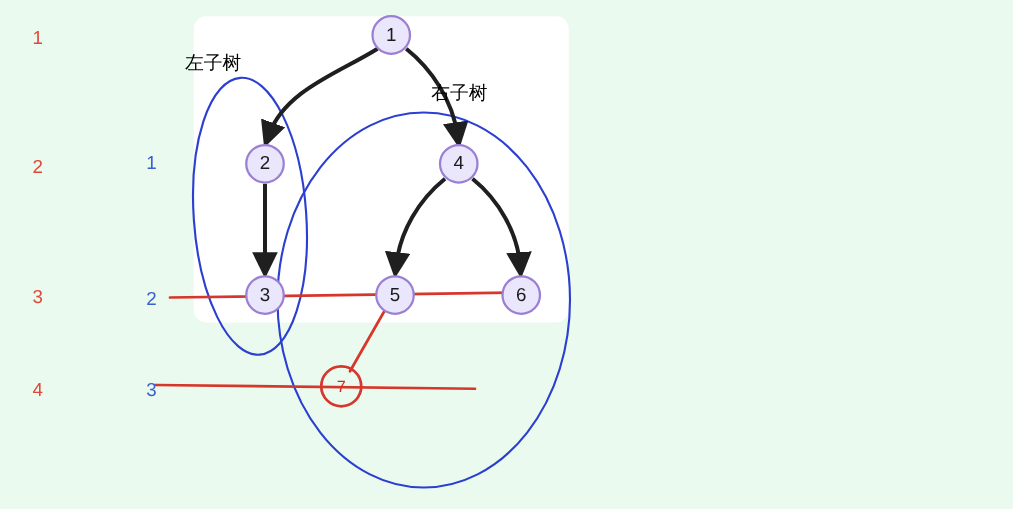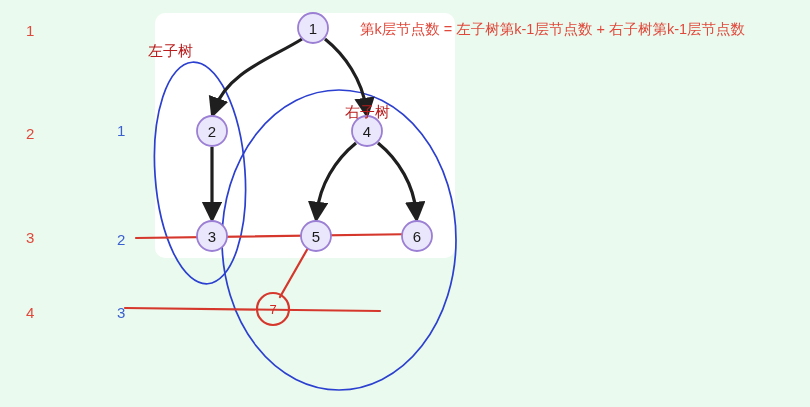--- a/index.html
+++ b/index.html
@@ -36,21 +36,21 @@
   }
   .level-num {
     color: #e0483b;
     font-size: 15px;
   }
   .depth-num {
     color: #3a5fd0;
     font-size: 15px;
   }
   .subtree-label {
-    color: #b91c1c;
+    color: #000000;
     font-size: 15px;
   }
   .formula {
     color: #e0483b;
     font-size: 14.5px;
   }
   .node-text {
     position: absolute;
     color: #1b1b1b;
     font-size: 15px;
@@ -96,30 +96,29 @@
       <circle cx="212" cy="131" r="15" fill="#eae6fb" stroke="#9b7fd4" stroke-width="1.8"></circle>
       <circle cx="212" cy="236" r="15" fill="#eae6fb" stroke="#9b7fd4" stroke-width="1.8"></circle>
       <circle cx="367" cy="131" r="15" fill="#eae6fb" stroke="#9b7fd4" stroke-width="1.8"></circle>
       <circle cx="316" cy="236" r="15" fill="#eae6fb" stroke="#9b7fd4" stroke-width="1.8"></circle>
       <circle cx="417" cy="236" r="15" fill="#eae6fb" stroke="#9b7fd4" stroke-width="1.8"></circle>
       <circle cx="273" cy="309" r="16" fill="none" stroke="#d6372c" stroke-width="2.2"></circle>
     </g>
 </svg>
 
 <div class="overlay" id="text-overlay">
-  <div class="lbl formula" style="left: 360px; top: 22px;">第k层节点数 = 左子树第k-1层节点数 + 右子树第k-1层节点数</div>
 <div class="node-text" style="left: 313px; top: 28px;">1</div>
     <div class="node-text" style="left: 212px; top: 131px;">2</div>
     <div class="node-text" style="left: 212px; top: 236px;">3</div>
     <div class="node-text" style="left: 367px; top: 131px;">4</div>
     <div class="node-text" style="left: 316px; top: 236px;">5</div>
     <div class="node-text" style="left: 417px; top: 236px;">6</div>
     <div class="node-text red" style="left: 273px; top: 309px;">7</div>
     <div class="lbl level-num" style="left: 26px; top: 23px;">1</div>
     <div class="lbl level-num" style="left: 26px; top: 126px;">2</div>
     <div class="lbl level-num" style="left: 26px; top: 230px;">3</div>
     <div class="lbl level-num" style="left: 26px; top: 305px;">4</div>
     <div class="lbl depth-num" style="left: 117px; top: 123px;">1</div>
     <div class="lbl depth-num" style="left: 117px; top: 232px;">2</div>
     <div class="lbl depth-num" style="left: 117px; top: 305px;">3</div>
     <div class="lbl subtree-label" style="left: 148px; top: 43px;">左子树</div>
-    <div class="lbl subtree-label" style="left: 345px; top: 67px; margin-top: 37px;">右子树</div>
+    <div class="lbl subtree-label" style="left: 345px; top: 67px;">右子树</div>
   </div>
 
 </body></html>

